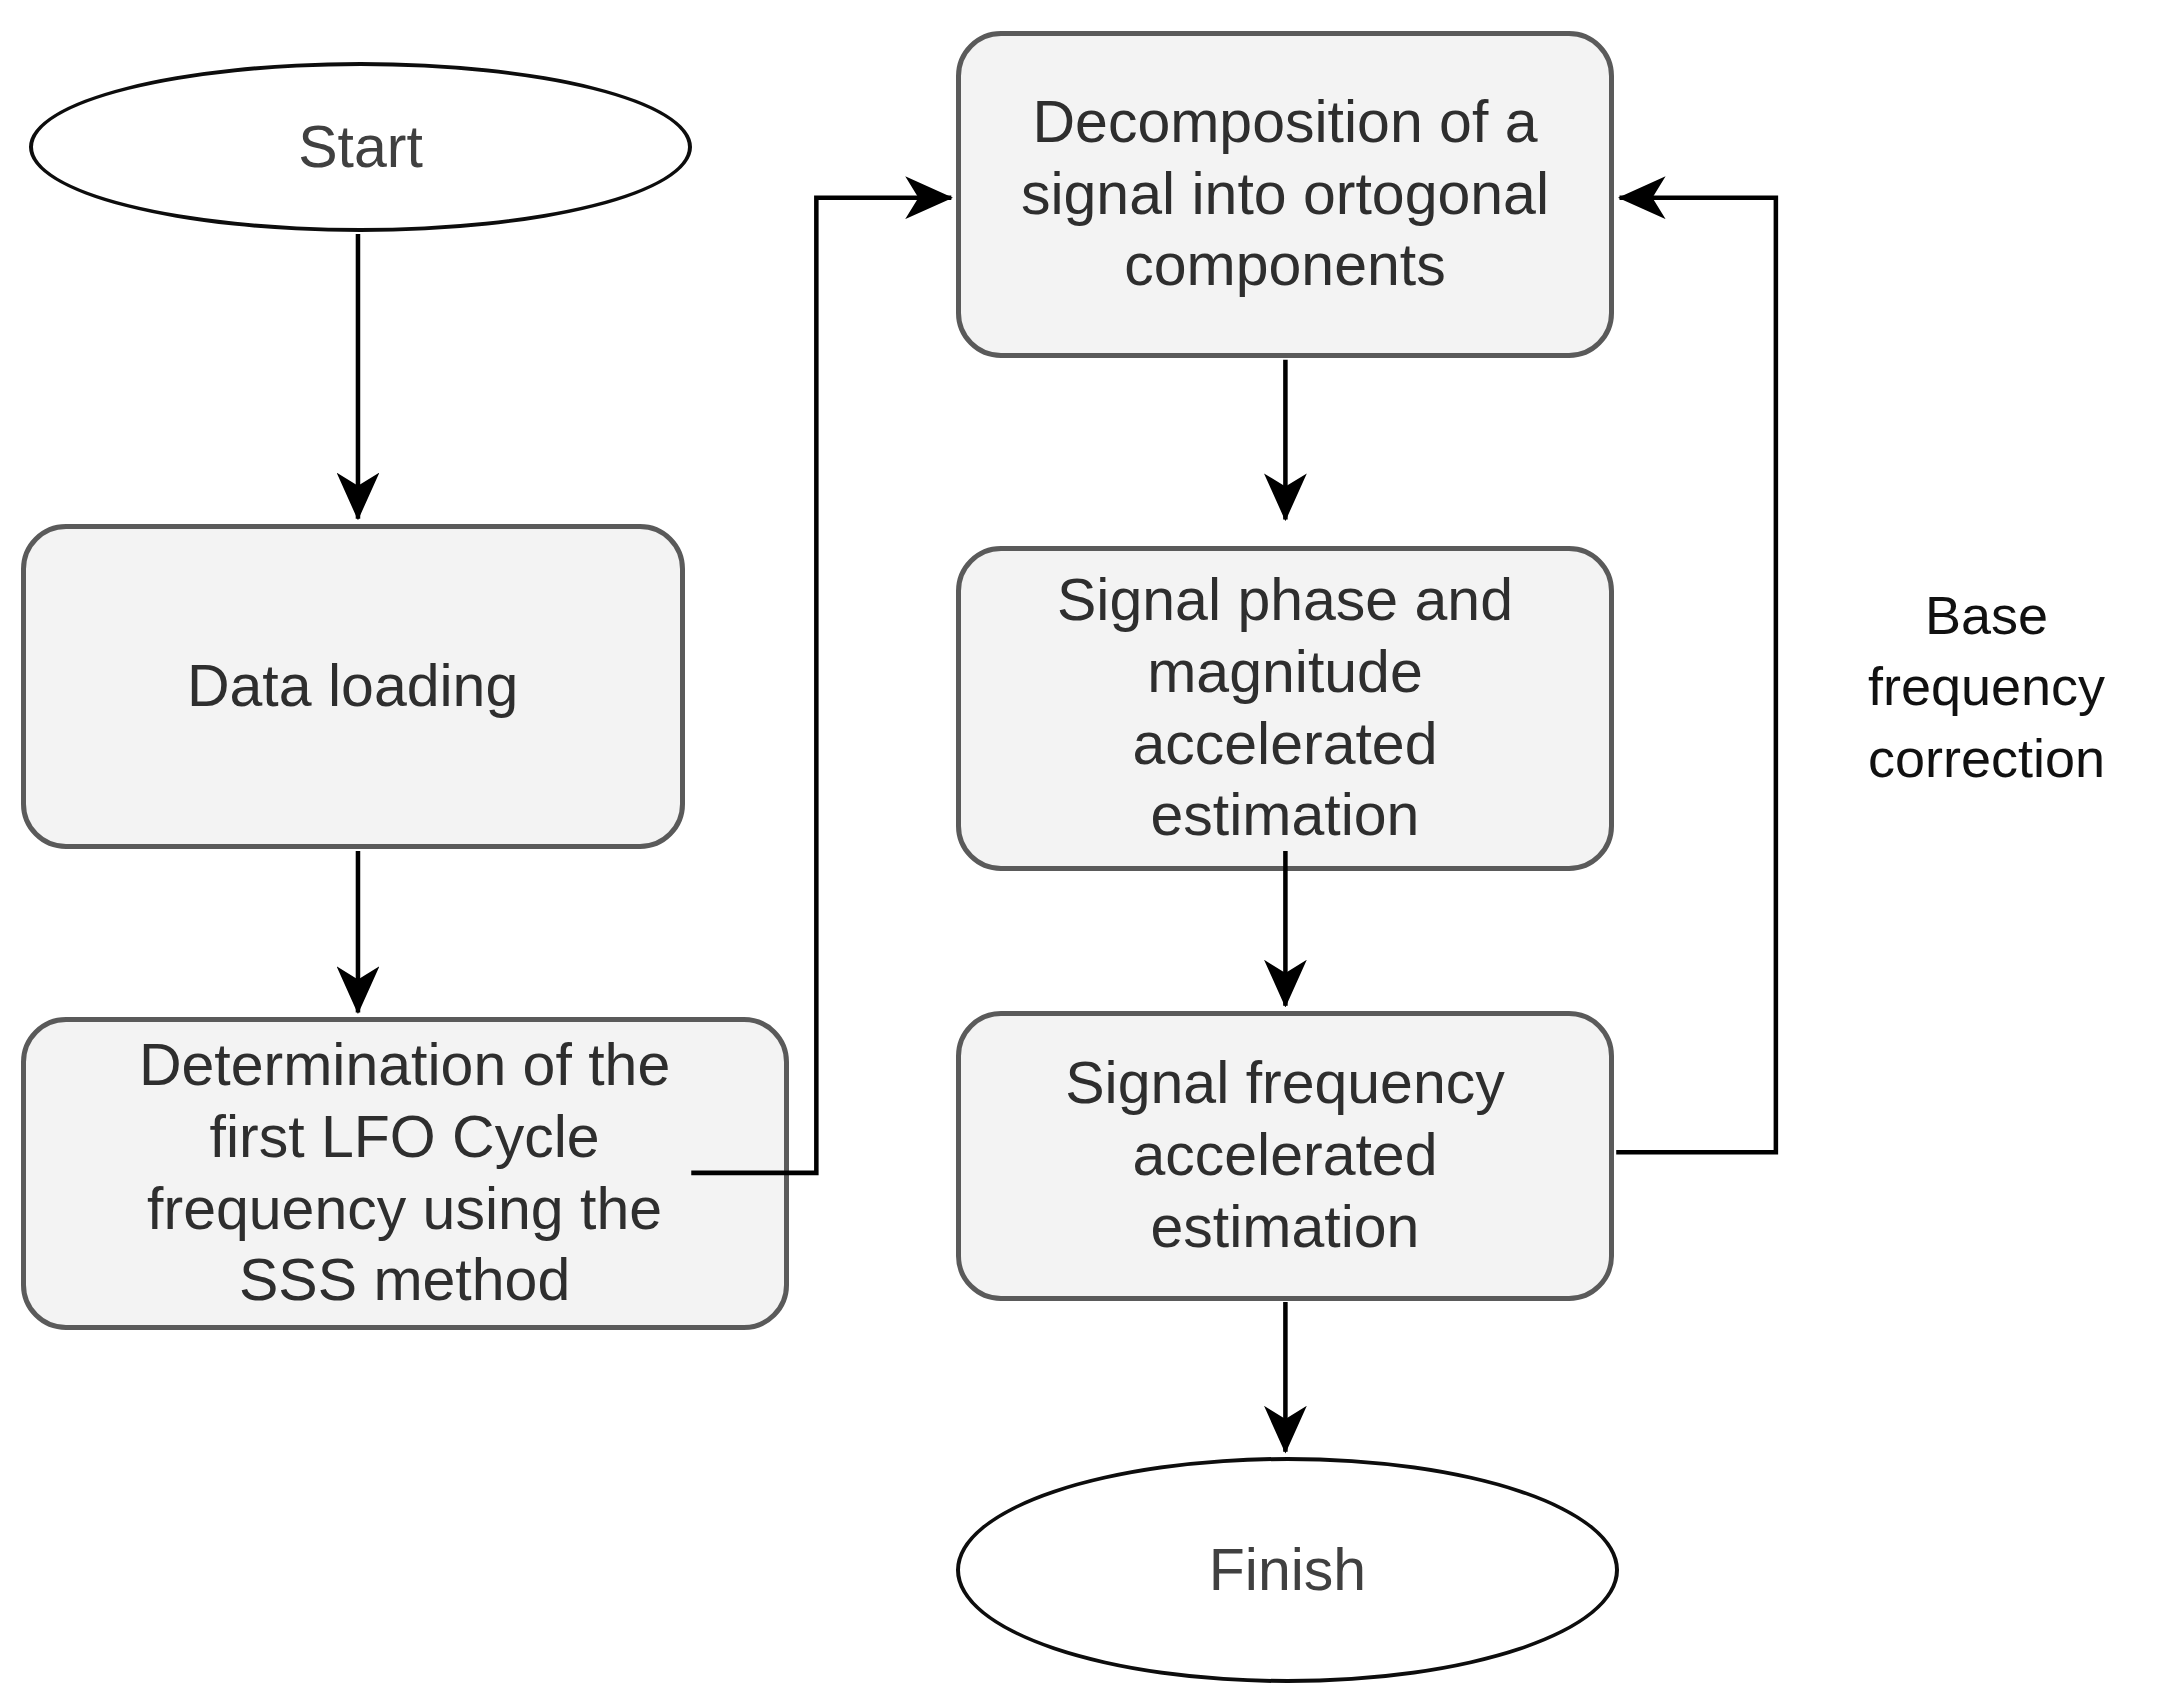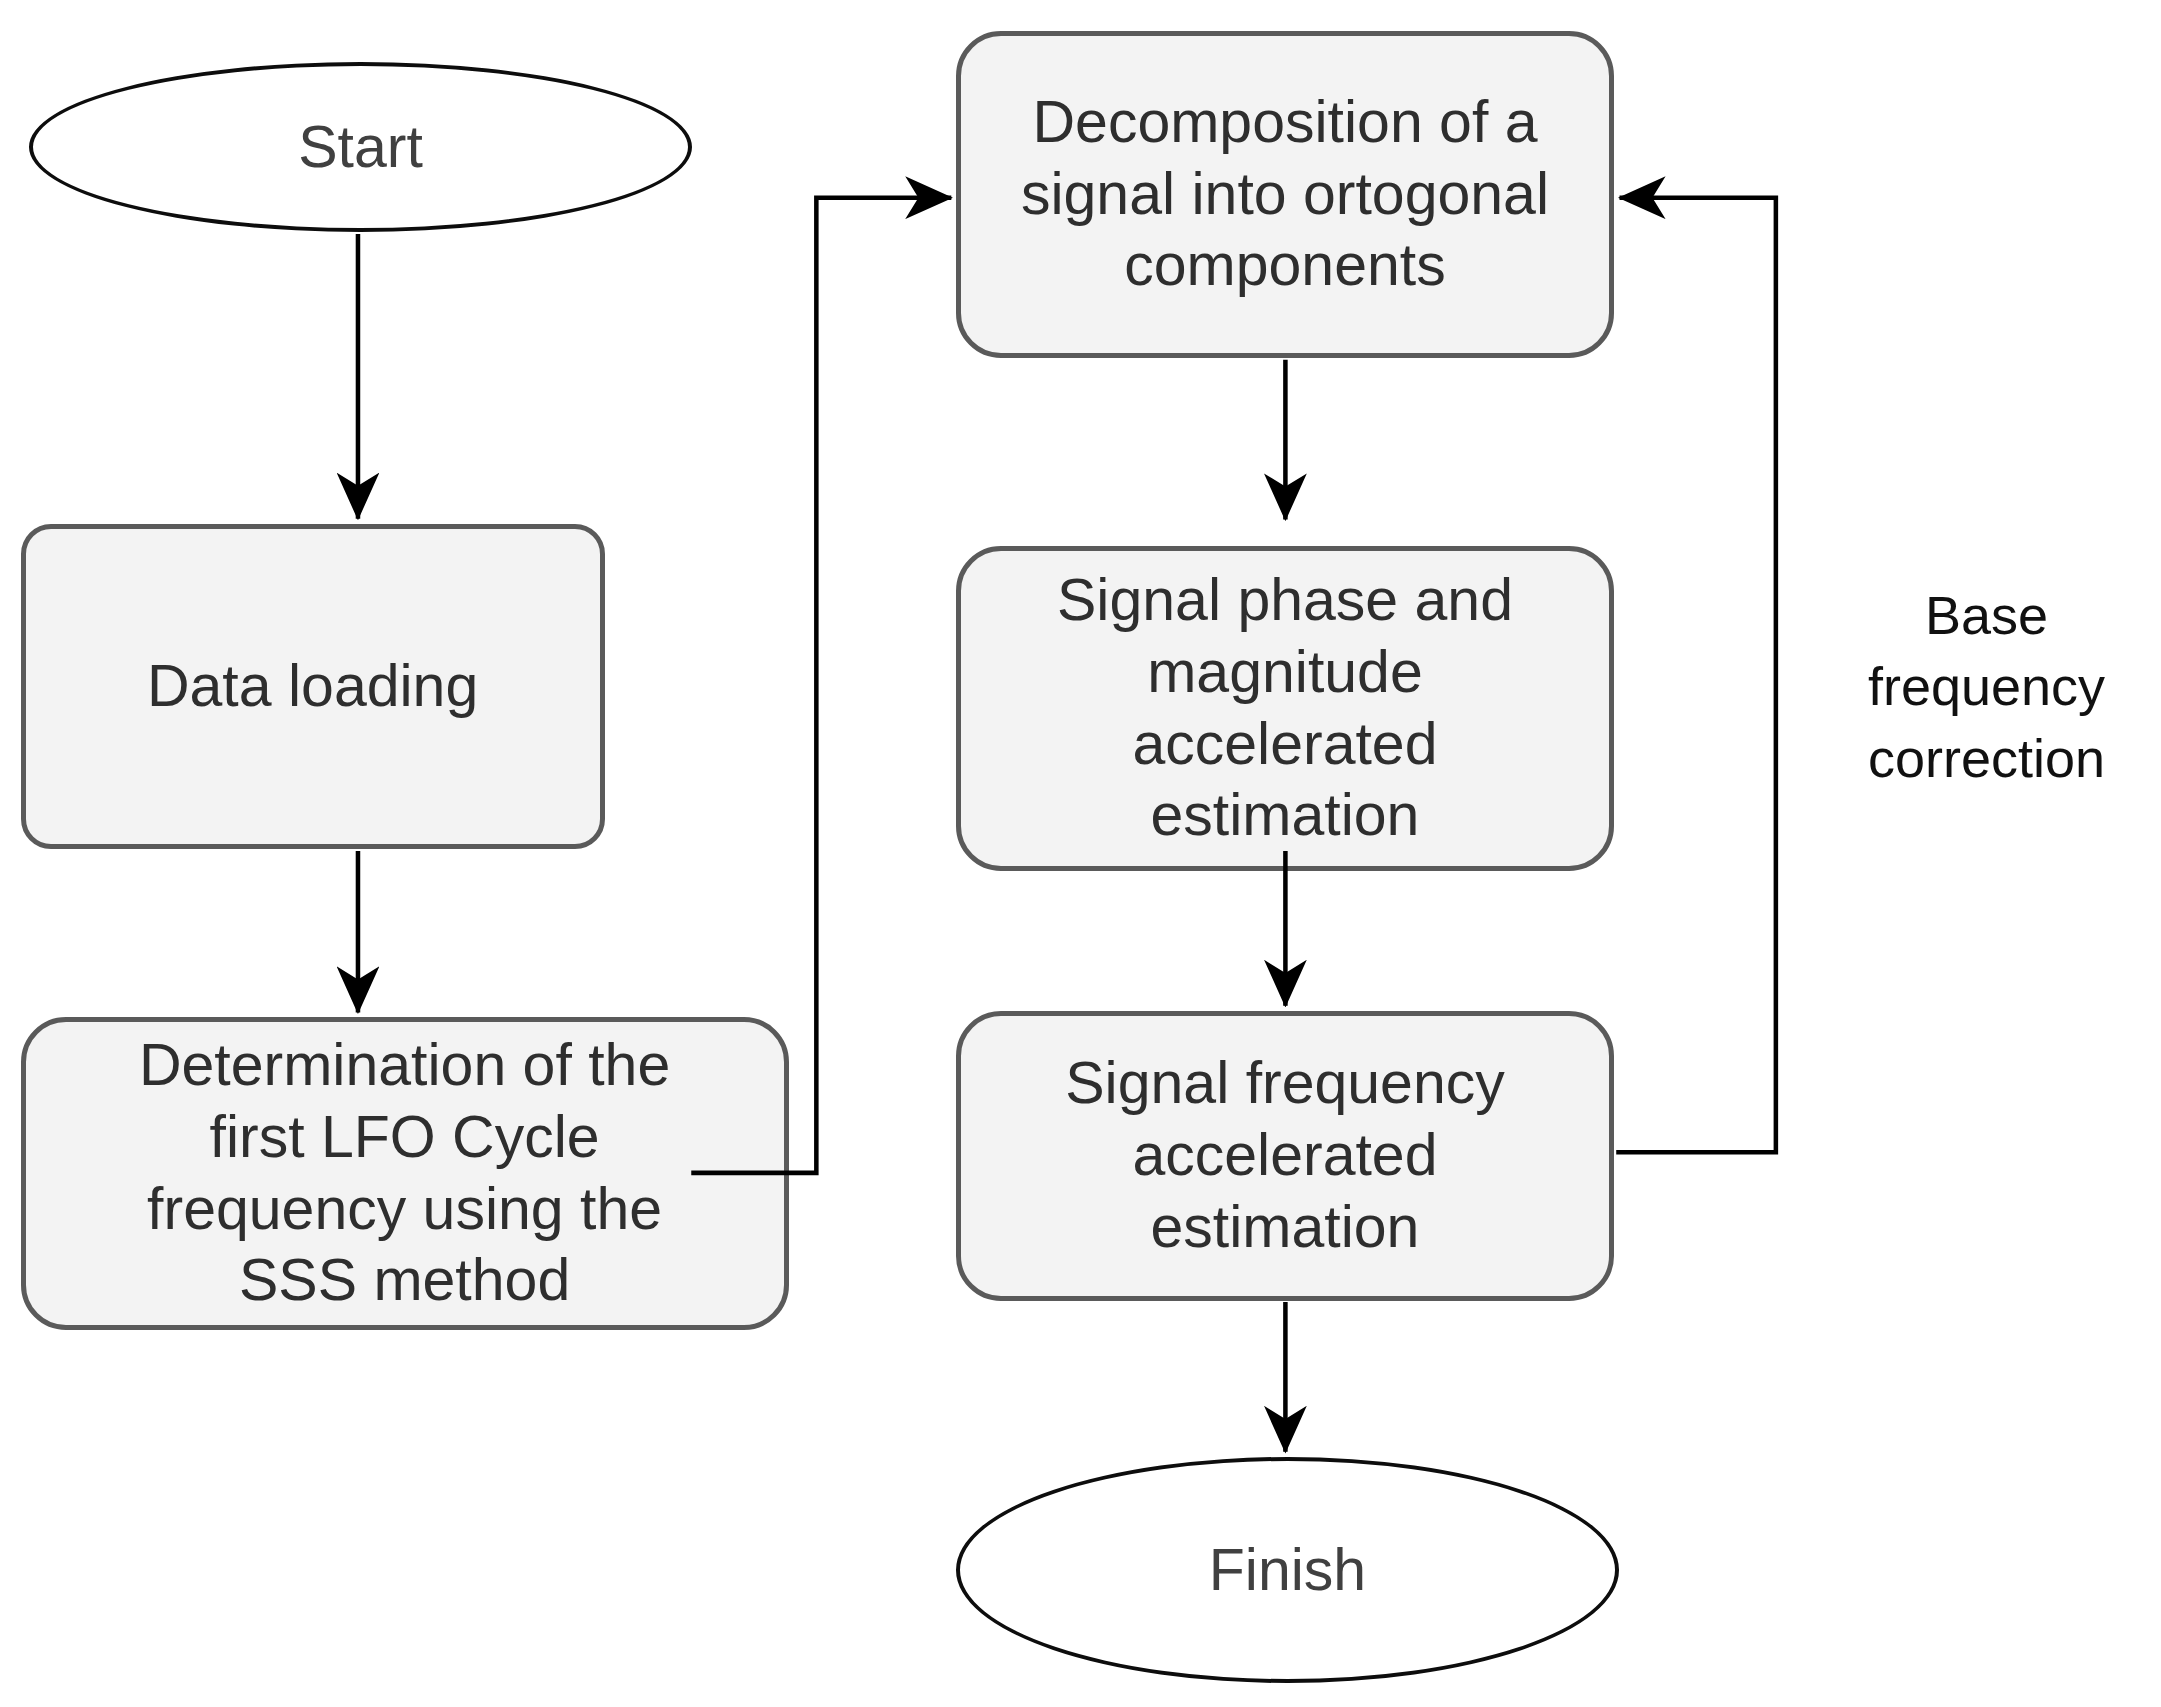--- a/index.html
+++ b/index.html
@@ -58,21 +58,21 @@
     position: absolute;
     left: 0;
     top: 0;
     width: 2161px;
     height: 1708px;
     pointer-events: none;
   }
 
   
   #node-start            { left: 29px;   top: 62px;   width: 663px; height: 170px; }
-  #node-data-loading     { left: 20.6px;   top: 524px;  width: 584px; height: 325px; border-radius: 30px; }
+  #node-data-loading     { left: 20.6px;   top: 524px;  width: 664px; height: 325px; }
   #node-determination    { left: 20.6px;   top: 1017px; width: 768px; height: 313px; }
   #node-decomposition    { left: 956px; top: 31px;   width: 658px; height: 327px; }
   #node-signal-phase     { left: 956px; top: 546px;  width: 658px; height: 325px; }
   #node-signal-frequency { left: 956px; top: 1011px; width: 658px; height: 290px; }
   #node-finish           { left: 956px; top: 1457px; width: 663px; height: 226px; text-align: center; }
 </style>
 </head>
 <body>
 
 <div id="canvas">

